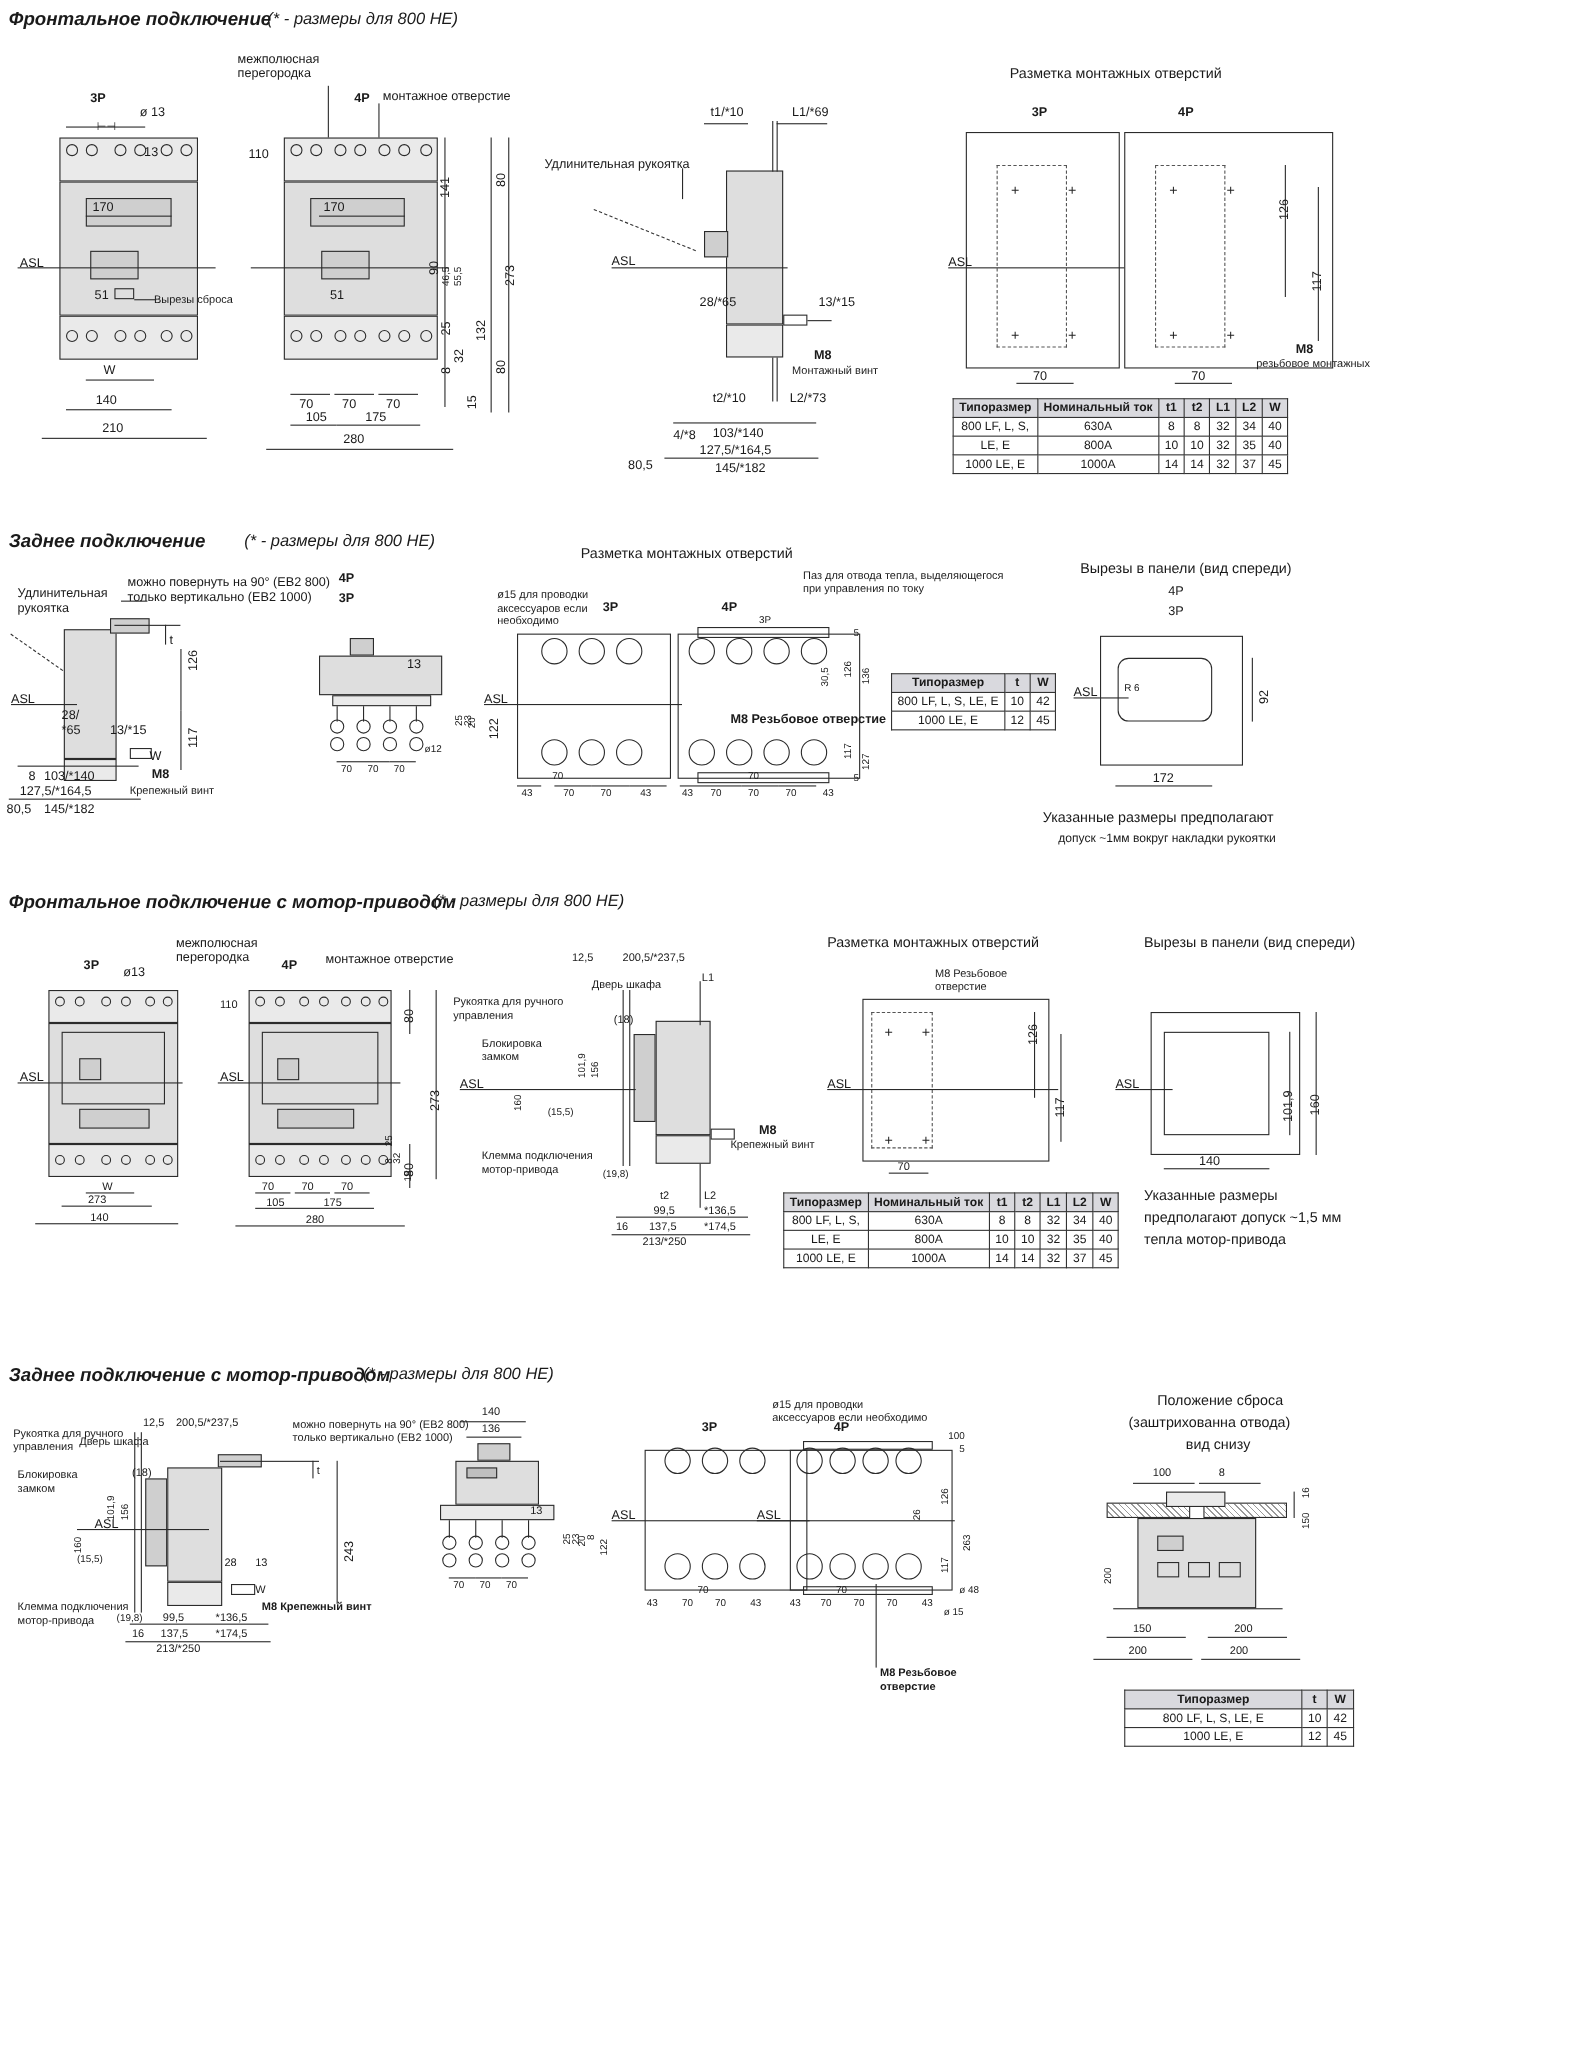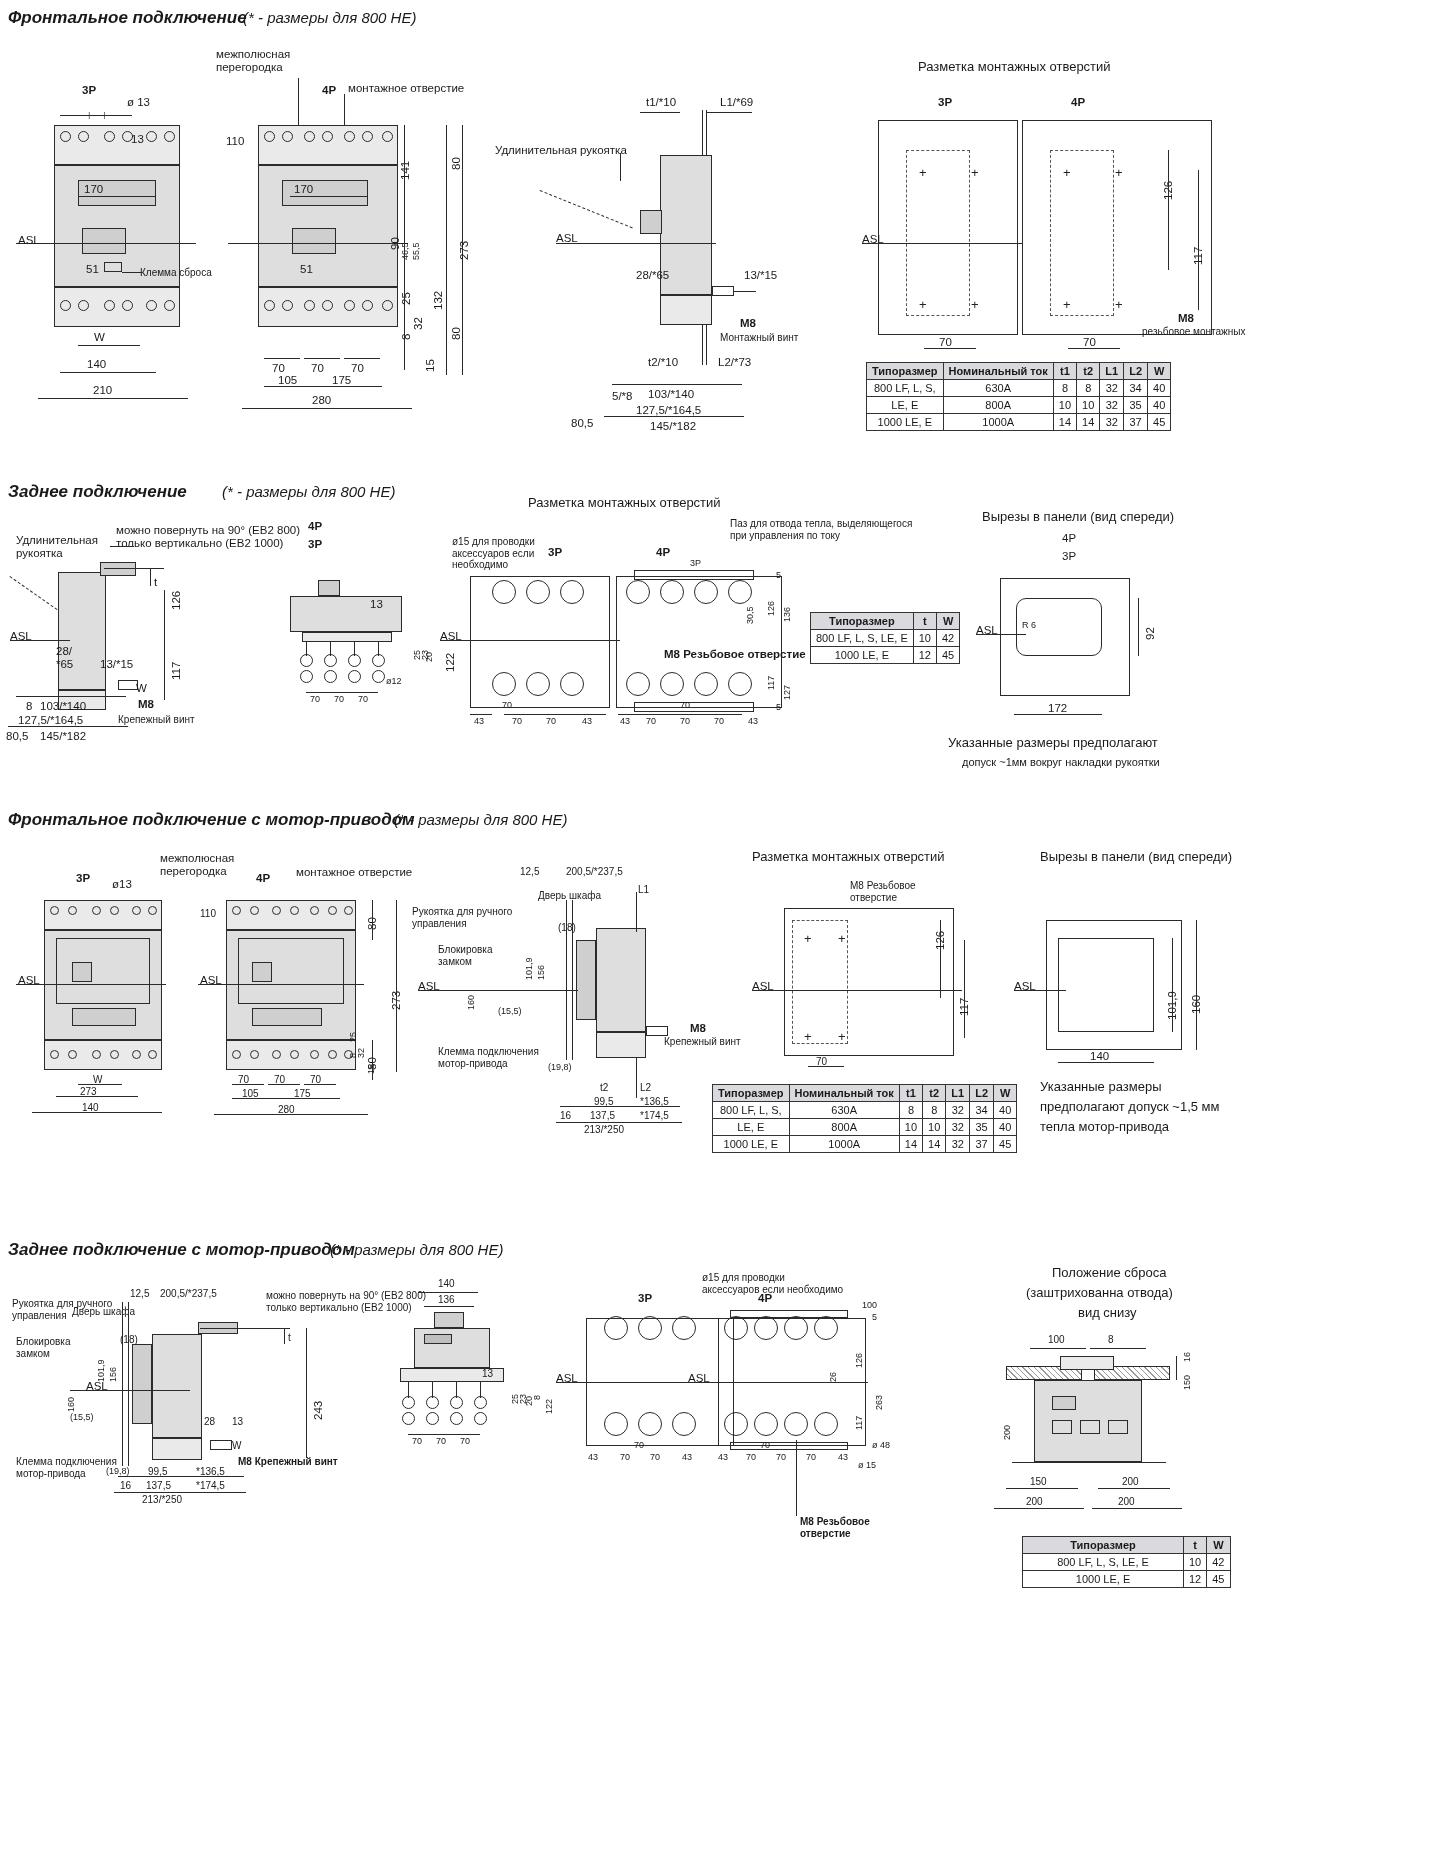--- a/index.html
+++ b/index.html
@@ -51,21 +51,21 @@
 <div class="circ" style="left:146px;top:131px;width:11px;height:11px;"></div>
 <div class="circ" style="left:164px;top:131px;width:11px;height:11px;"></div>
 <div class="circ" style="left:60px;top:300px;width:11px;height:11px;"></div>
 <div class="circ" style="left:78px;top:300px;width:11px;height:11px;"></div>
 <div class="circ" style="left:104px;top:300px;width:11px;height:11px;"></div>
 <div class="circ" style="left:122px;top:300px;width:11px;height:11px;"></div>
 <div class="circ" style="left:146px;top:300px;width:11px;height:11px;"></div>
 <div class="circ" style="left:164px;top:300px;width:11px;height:11px;"></div>
 <div class="ln h" style="left:16px;top:243px;width:180px;"></div>
 <div class="lbl" style="left:18px;top:234px;">ASL</div>
-<div class="lbl sm" style="left:140px;top:267px;">Клемма сброса</div>
+<div class="lbl sm" style="left:140px;top:267px;">Вырезы сброса</div>
 <div class="ln h" style="left:122px;top:272px;width:20px;"></div>
 
 <div class="lbl" style="left:131px;top:133px;">13</div>
 <div class="dim" style="left:60px;top:115px;width:72px;"></div>
 <div class="dim" style="left:78px;top:196px;width:78px;"></div>
 <div class="lbl" style="left:84px;top:183px;">170</div>
 <div class="lbl" style="left:86px;top:263px;">51</div>
 <div class="dim" style="left:78px;top:345px;width:62px;"></div>
 <div class="lbl" style="left:94px;top:331px;">W</div>
 <div class="dim" style="left:60px;top:372px;width:96px;"></div>
@@ -152,21 +152,21 @@
 <div class="lbl" style="left:556px;top:232px;">ASL</div>
 <div class="dash" style="left:540px;top:190px;width:100px;transform:rotate(22deg);transform-origin:0 0;"></div>
 <div class="box" style="left:712px;top:286px;width:22px;height:10px;"></div>
 <div class="lbl" style="left:636px;top:269px;">28/*65</div>
 <div class="lbl" style="left:744px;top:269px;">13/*15</div>
 <div class="ln h" style="left:734px;top:291px;width:22px;"></div>
 <div class="lbl b" style="left:740px;top:317px;">M8</div>
 <div class="lbl sm" style="left:720px;top:332px;">Монтажный винт</div>
 <div class="lbl" style="left:648px;top:356px;">t2/*10</div>
 <div class="lbl" style="left:718px;top:356px;">L2/*73</div>
-<div class="lbl" style="left:612px;top:390px;">5/*8</div>
+<div class="lbl" style="left:612px;top:390px;">4/*8</div>
 <div class="lbl" style="left:648px;top:388px;">103/*140</div>
 <div class="lbl" style="left:636px;top:404px;">127,5/*164,5</div>
 <div class="lbl" style="left:650px;top:420px;">145/*182</div>
 <div class="lbl" style="left:571px;top:417px;">80,5</div>
 <div class="dim" style="left:612px;top:384px;width:130px;"></div>
 <div class="dim" style="left:604px;top:416px;width:140px;"></div>
 
 <div class="lbl" style="left:918px;top:60px;font-size:13px;">Разметка монтажных отверстий</div>
 <div class="lbl b" style="left:938px;top:96px;">3P</div>
 <div class="lbl b" style="left:1071px;top:96px;">4P</div>

